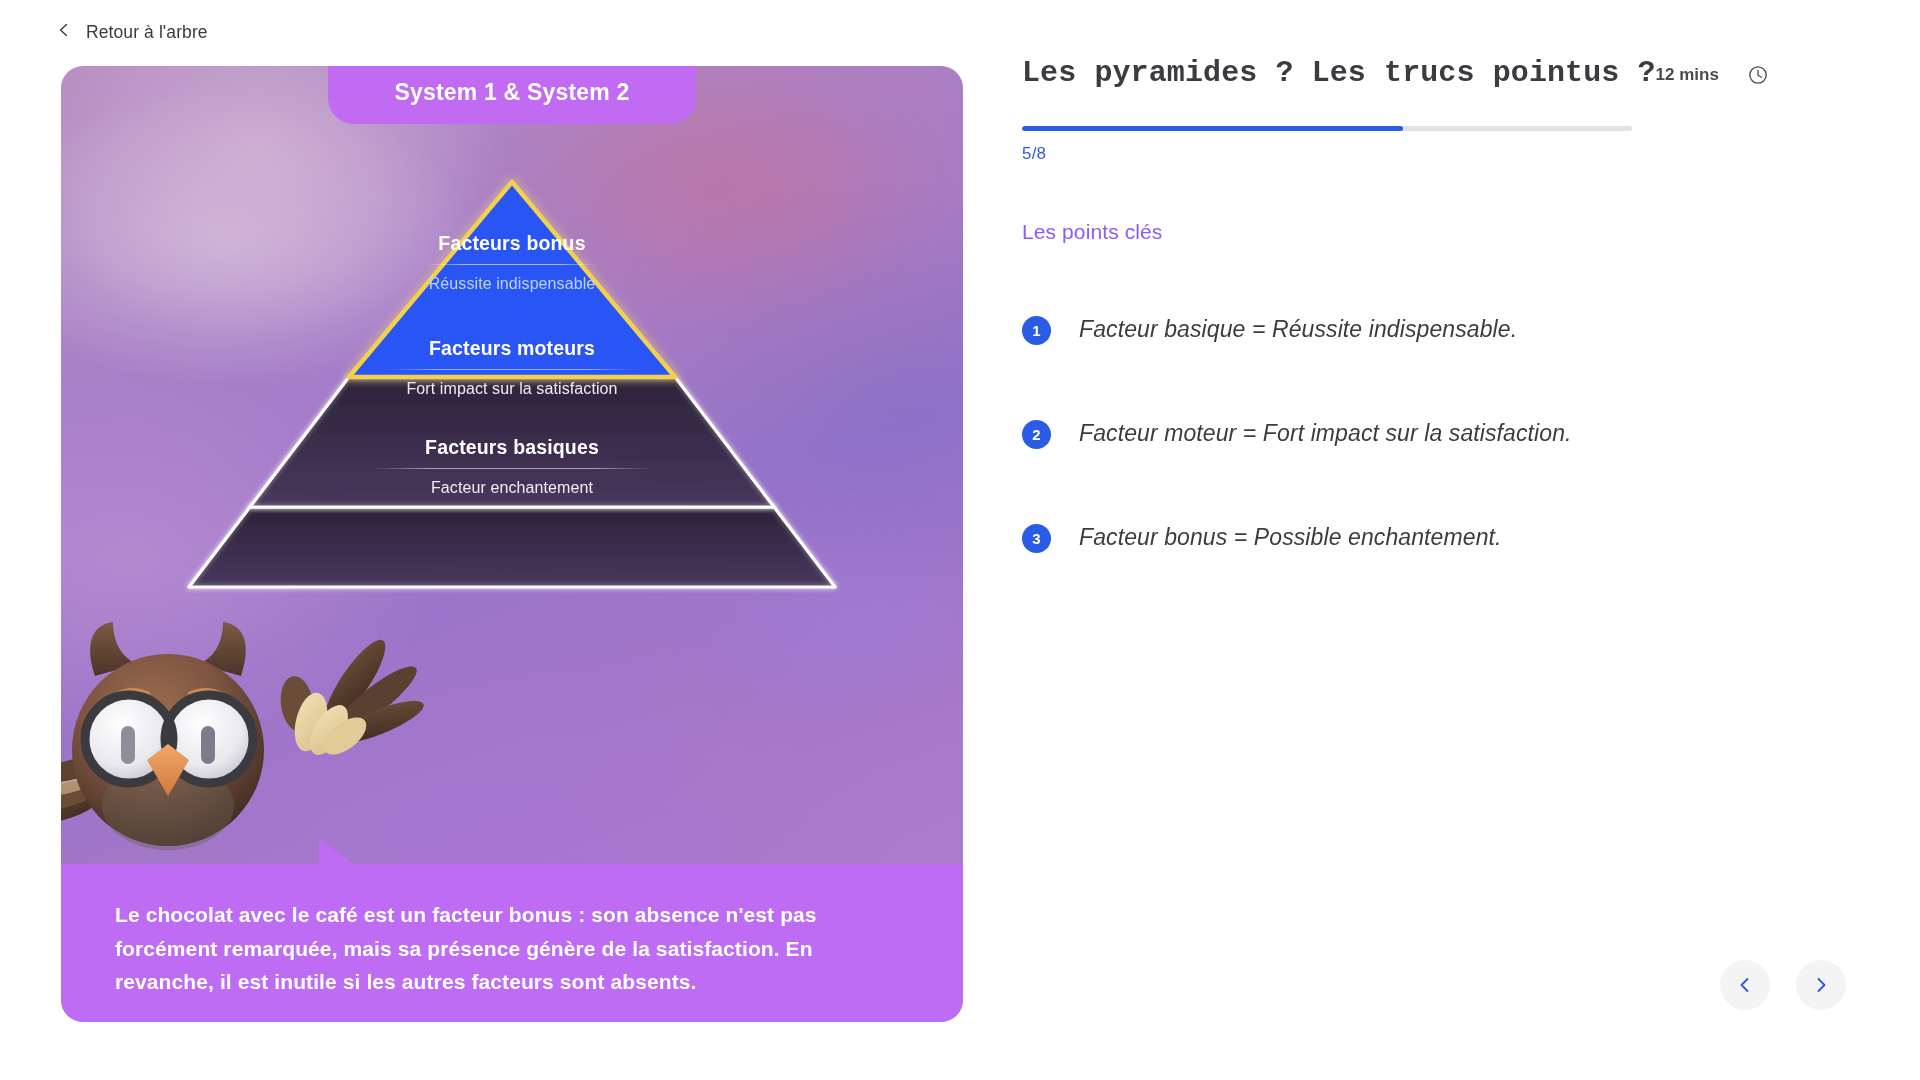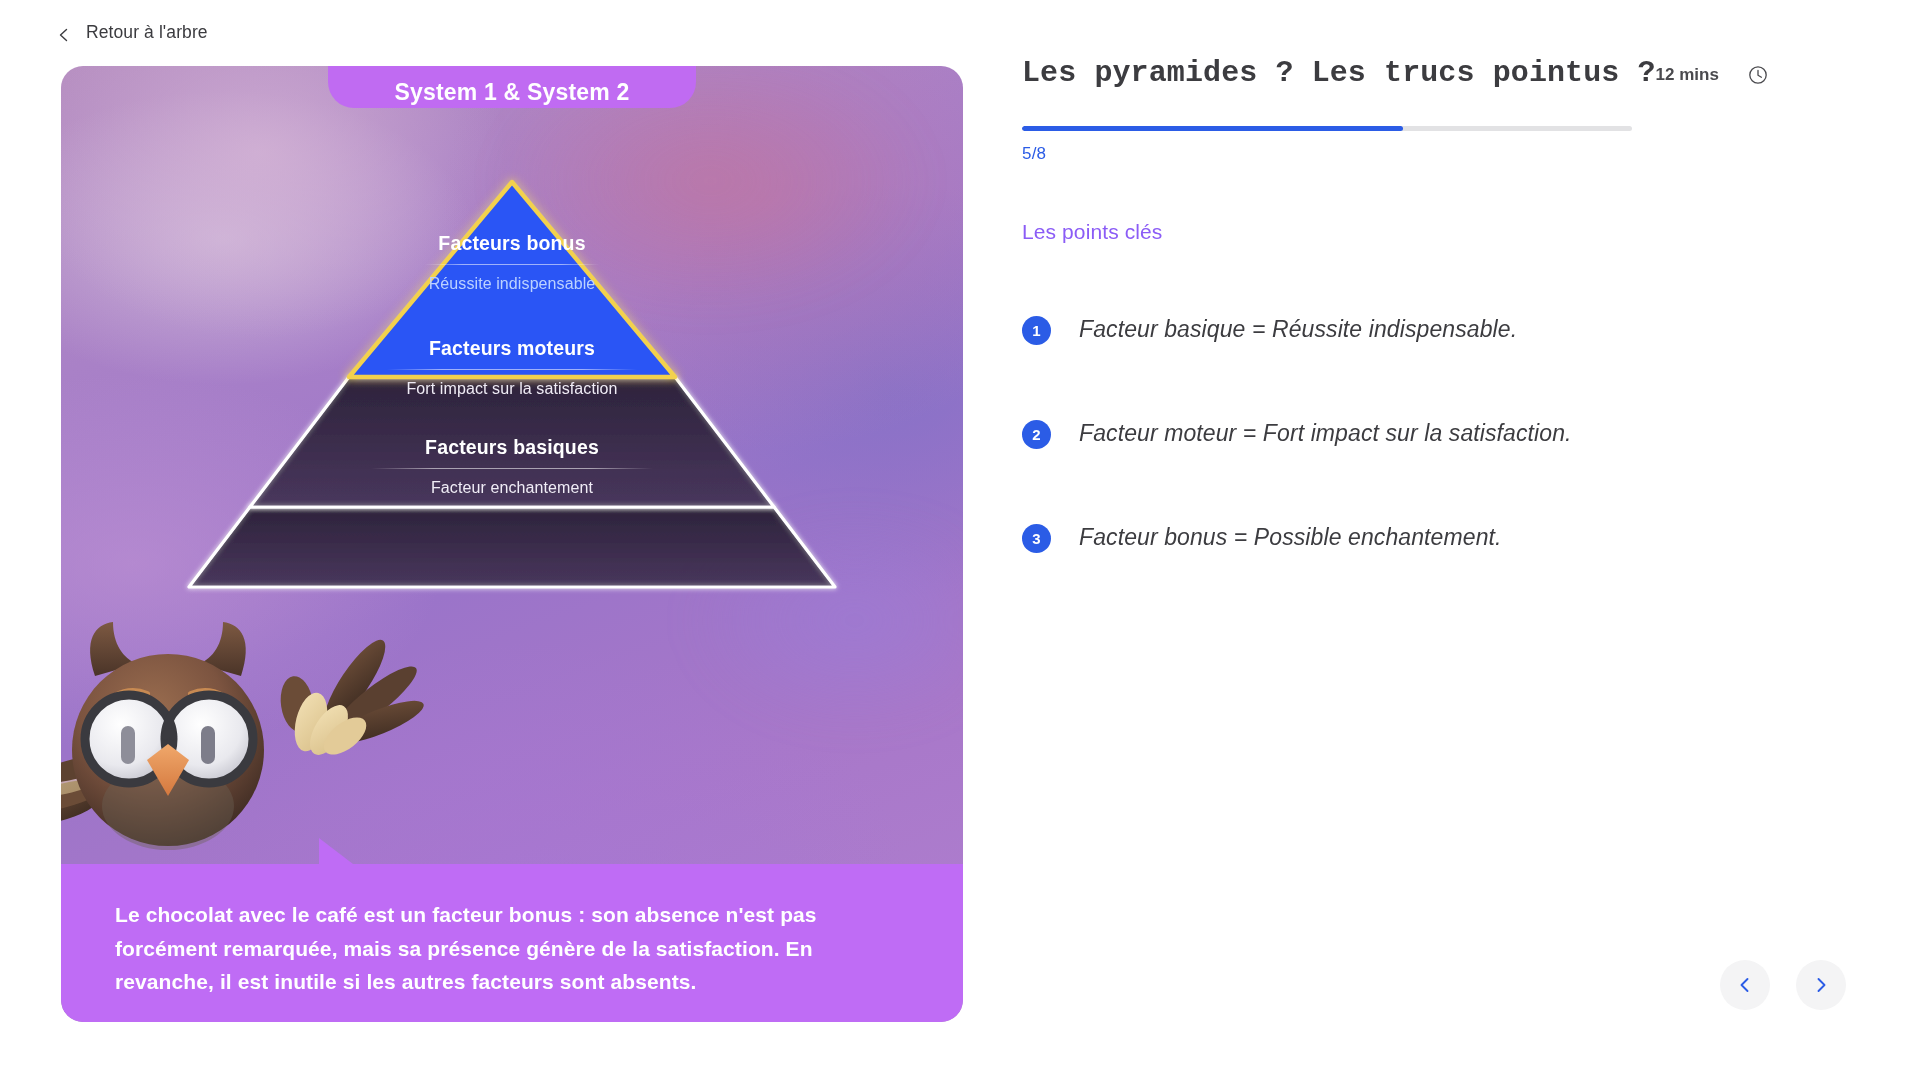--- a/index.html
+++ b/index.html
@@ -8,21 +8,21 @@
     width: 1920px; height: 1080px;
     background: #ffffff;
     font-family: "Liberation Sans", "DejaVu Sans", sans-serif;
     overflow: hidden;
   }
 
   
   .back-bar {
     position: absolute;
     left: 56px; top: 22px;
-    display: flex; align-items: flex-end; gap: 14px;
+    display: flex; align-items: flex-start; gap: 14px;
     cursor: pointer;
   }
   .back-chevron {
     width: 16px; height: 16px;
     display: block;
   }
   .back-chevron svg { display: block; }
   .back-label {
     font-size: 17.5px;
     color: #3b3b3f;
@@ -52,21 +52,21 @@
     filter: blur(18px);
     pointer-events: none;
   }
 
   
   .title-pill {
     position: absolute;
     left: 50%; top: 0;
     transform: translateX(-50%);
     min-width: 368px;
-    padding: 13px 34px 2px;
+    padding: 13px 34px 18px;
     background: #c06bf2;
     border-radius: 0 0 26px 26px;
     text-align: center;
     color: #ffffff;
     font-size: 23px;
     font-weight: 700;
     letter-spacing: .2px;
     white-space: nowrap;
     z-index: 6;
   }

